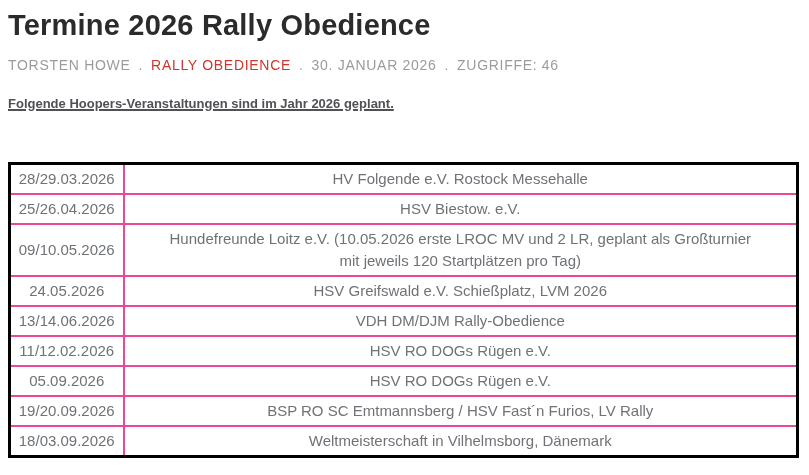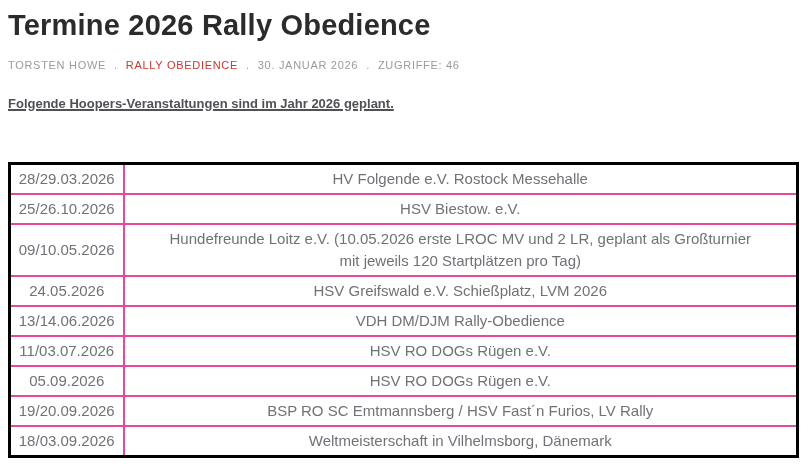--- a/index.html
+++ b/index.html
@@ -19,21 +19,21 @@
   .title {
     font-size: 29px;
     line-height: 34px;
     font-weight: 700;
     color: #2b2b2b;
     margin: 2px 0 0 0;
     letter-spacing: 0.2px;
   }
   .meta {
     margin-top: 17px;
-    font-size: 11px;
+    font-size: 14px;
     line-height: 13px;
     color: #9b9b9b;
     letter-spacing: 0.7px;
     font-weight: 400;
   }
   .meta .sep {
     display: inline-block;
     margin: 0 8px;
     color: #9b9b9b;
   }
@@ -87,37 +87,37 @@
 
   <p class="intro">Folgende Hoopers-Veranstaltungen sind im Jahr 2026 geplant.</p>
 
   <table class="events">
     <tbody>
       <tr>
         <td class="date-cell">28/29.03.2026</td>
         <td class="event-cell">HV Folgende e.V. Rostock Messehalle</td>
       </tr>
       <tr>
-        <td class="date-cell">25/26.10.2026</td>
+        <td class="date-cell">25/26.04.2026</td>
         <td class="event-cell">HSV Biestow. e.V.</td>
       </tr>
       <tr>
         <td class="date-cell">09/10.05.2026</td>
         <td class="event-cell">Hundefreunde Loitz e.V. (10.05.2026 erste LROC MV und 2 LR, geplant als Großturnier mit jeweils 120 Startplätzen pro Tag)</td>
       </tr>
       <tr>
         <td class="date-cell">24.05.2026</td>
         <td class="event-cell">HSV Greifswald e.V. Schießplatz, LVM 2026</td>
       </tr>
       <tr>
         <td class="date-cell">13/14.06.2026</td>
         <td class="event-cell">VDH DM/DJM Rally-Obedience</td>
       </tr>
       <tr>
-        <td class="date-cell">11/03.07.2026</td>
+        <td class="date-cell">11/12.02.2026</td>
         <td class="event-cell">HSV RO DOGs Rügen e.V.</td>
       </tr>
       <tr>
         <td class="date-cell">05.09.2026</td>
         <td class="event-cell">HSV RO DOGs Rügen e.V.</td>
       </tr>
       <tr>
         <td class="date-cell">19/20.09.2026</td>
         <td class="event-cell">BSP RO SC Emtmannsberg / HSV Fast´n Furios, LV Rally</td>
       </tr>

